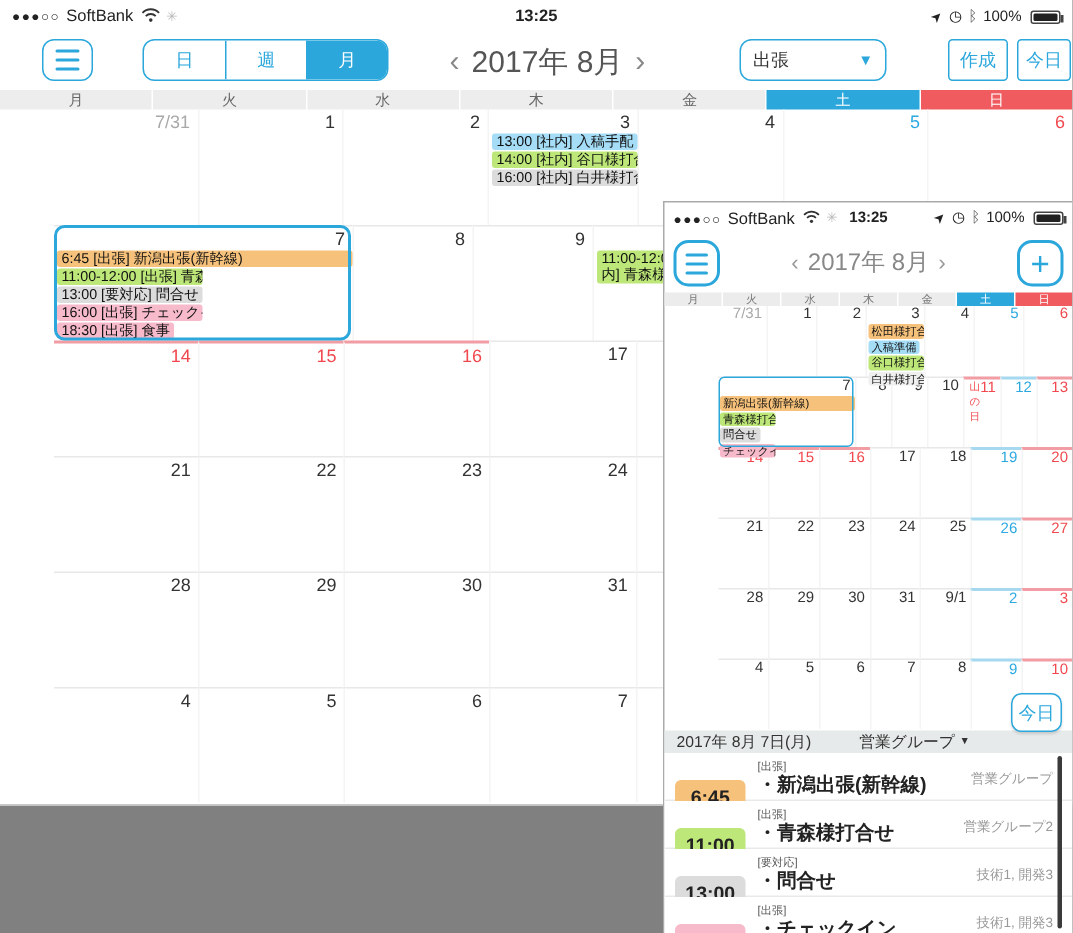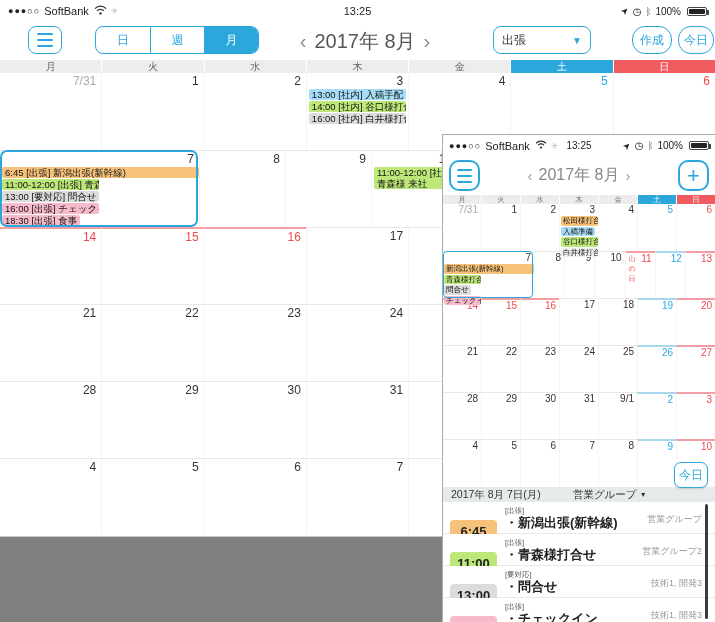--- a/index.html
+++ b/index.html
@@ -6,31 +6,31 @@
   body { margin: 0; background: #808080; font-family: "Liberation Sans", "DejaVu Sans", sans-serif; }
   .stage { position: relative; width: 715px; height: 622px; background: #808080; overflow: hidden; }
 
   
   .ipad { position: absolute; left: 0; top: 0; width: 715px; height: 537px; background: #fff; border-bottom: 1px solid #c8c8c8; }
   .ipad-status { position: absolute; left: 0; top: 0; width: 100%; height: 22px; display: flex; align-items: center; padding: 0 8px; font-size: 11px; color: #222; }
   .sig-dots { letter-spacing: 1px; font-size: 9px; color: #222; }
   .carrier { margin-left: 4px; font-size: 11px; }
   .wifi { margin-left: 5px; }
   .dim-ico { color: #bbb; font-size: 9px; margin-left: 4px; }
-  .st-center { position: absolute; left: 0; right: 0; text-align: center; font-weight: normal; font-size: 11px; }
+  .st-center { position: absolute; left: 0; right: 0; text-align: center; font-weight: bold; font-size: 11px; }
   .st-right { margin-left: auto; display: flex; align-items: center; gap: 4px; font-size: 10px; color: #222; z-index: 2; }
   .loc-ico { display: inline-block; transform: rotate(-45deg); font-size: 9px; }
   .alarm-ico { font-size: 10px; }
   .bt-ico { font-size: 10px; color: #555; }
   .batt { display: inline-block; width: 20px; height: 9px; border: 1px solid #444; border-radius: 2px; position: relative; margin-left: 2px; }
   .batt i { position: absolute; left: 1px; top: 1px; bottom: 1px; right: 1px; background: #222; border-radius: 1px; }
   .batt::after { content: ''; position: absolute; right: -3px; top: 2px; width: 2px; height: 5px; background: #444; }
 
   .ipad-toolbar { position: absolute; left: 0; top: 22px; width: 100%; height: 38px; }
-  .btn-blue { border: 1.5px solid #2BA7DC; color: #2BA7DC; background: #fff; border-radius: 13px; font-size: 12px; display: flex; align-items: center; justify-content: center; cursor: pointer; }
+  .btn-blue { border: 1.5px solid #2BA7DC; color: #2BA7DC; background: #fff; border-radius: 3px; font-size: 12px; display: flex; align-items: center; justify-content: center; cursor: pointer; }
   .menu-btn { position: absolute; left: 28px; top: 4px; width: 34px; height: 28px; border-radius: 8px; flex-direction: column; }
   .menu-btn span { display: block; width: 16px; height: 2px; background: #2BA7DC; border-radius: 1px; margin: 2px 0; }
   .seg { position: absolute; left: 95px; top: 4px; height: 28px; display: flex; border: 1.5px solid #2BA7DC; border-radius: 8px; overflow: hidden; background: #fff; }
   .seg-item { min-width: 54px; padding: 0 10px; display: flex; align-items: center; justify-content: center; font-size: 12px; color: #2BA7DC; border-left: 1.5px solid #2BA7DC; cursor: pointer; white-space: nowrap; }
   .seg-item:first-child { border-left: none; }
   .seg-item.on { background: #2BA7DC; color: #fff; }
   .ipad-title { position: absolute; left: 270px; width: 190px; top: 0; height: 38px; display: flex; align-items: center; justify-content: center; gap: 8px; }
   .chev { color: #888; font-size: 20px; line-height: 1; cursor: pointer; }
   .title-txt { font-size: 20px; color: #555; white-space: nowrap; }
   .dropdown { position: absolute; left: 493px; top: 4px; width: 98px; height: 28px; border: 1.5px solid #2BA7DC; border-radius: 8px; background: #fff; display: flex; align-items: center; padding: 0 8px; cursor: pointer; }
@@ -38,21 +38,21 @@
   .dropdown .dd-caret { margin-left: auto; color: #2BA7DC; font-size: 10px; }
   .create-btn { position: absolute; left: 632px; top: 4px; width: 40px; height: 28px; }
   .today-btn { position: absolute; left: 678px; top: 4px; width: 36px; height: 28px; }
 
   .cal-head { position: absolute; left: 0; top: 60px; width: 100%; height: 13px; display: flex; gap: 1px; background: #fff; }
   .cal-head .hcell { flex: 1; background: #EDEDED; color: #666; font-size: 10px; display: flex; align-items: center; justify-content: center; }
   .cal-head .hcell.sat { background: #2BA7DC; color: #fff; }
   .cal-head .hcell.sun { background: #EF5B5E; color: #fff; }
 
   .grid { position: absolute; left: 0; top: 73px; width: 100%; }
-  .cal-row { display: flex; height: 77px; }
+  .cal-row { display: flex; height: 77px; margin-left: 36px; }
   .cell { flex: 1; position: relative; border-left: 1px solid #F4F4F4; overflow: visible; }
   .cell:first-child { border-left: none; }
   .bt .cell { border-top: 1px solid #E8E8E8; }
   .bt .cell.tl-pink { border-top: 2px solid #F29CA3; }
   .bt .cell.tl-blue { border-top: 2px solid #A6D9EF; }
   .cell.sel::after { content: ''; position: absolute; left: 0; top: -1px; right: 1px; bottom: 0; border: 2px solid #2BA7DC; border-radius: 7px; pointer-events: none; z-index: 6; }
   .dateline { display: flex; align-items: flex-start; padding: 2px 5px 1px 5px; font-size: 12px; color: #333; height: 16px; line-height: 13px; }
   .dateline .date { margin-left: auto; }
   .dc-red { color: #F0484E; } .dc-blue { color: #2CA9E1; } .dc-muted { color: #A9A9A9; }
   .hol { color: #F0484E; font-size: 10px; line-height: 13px; }

